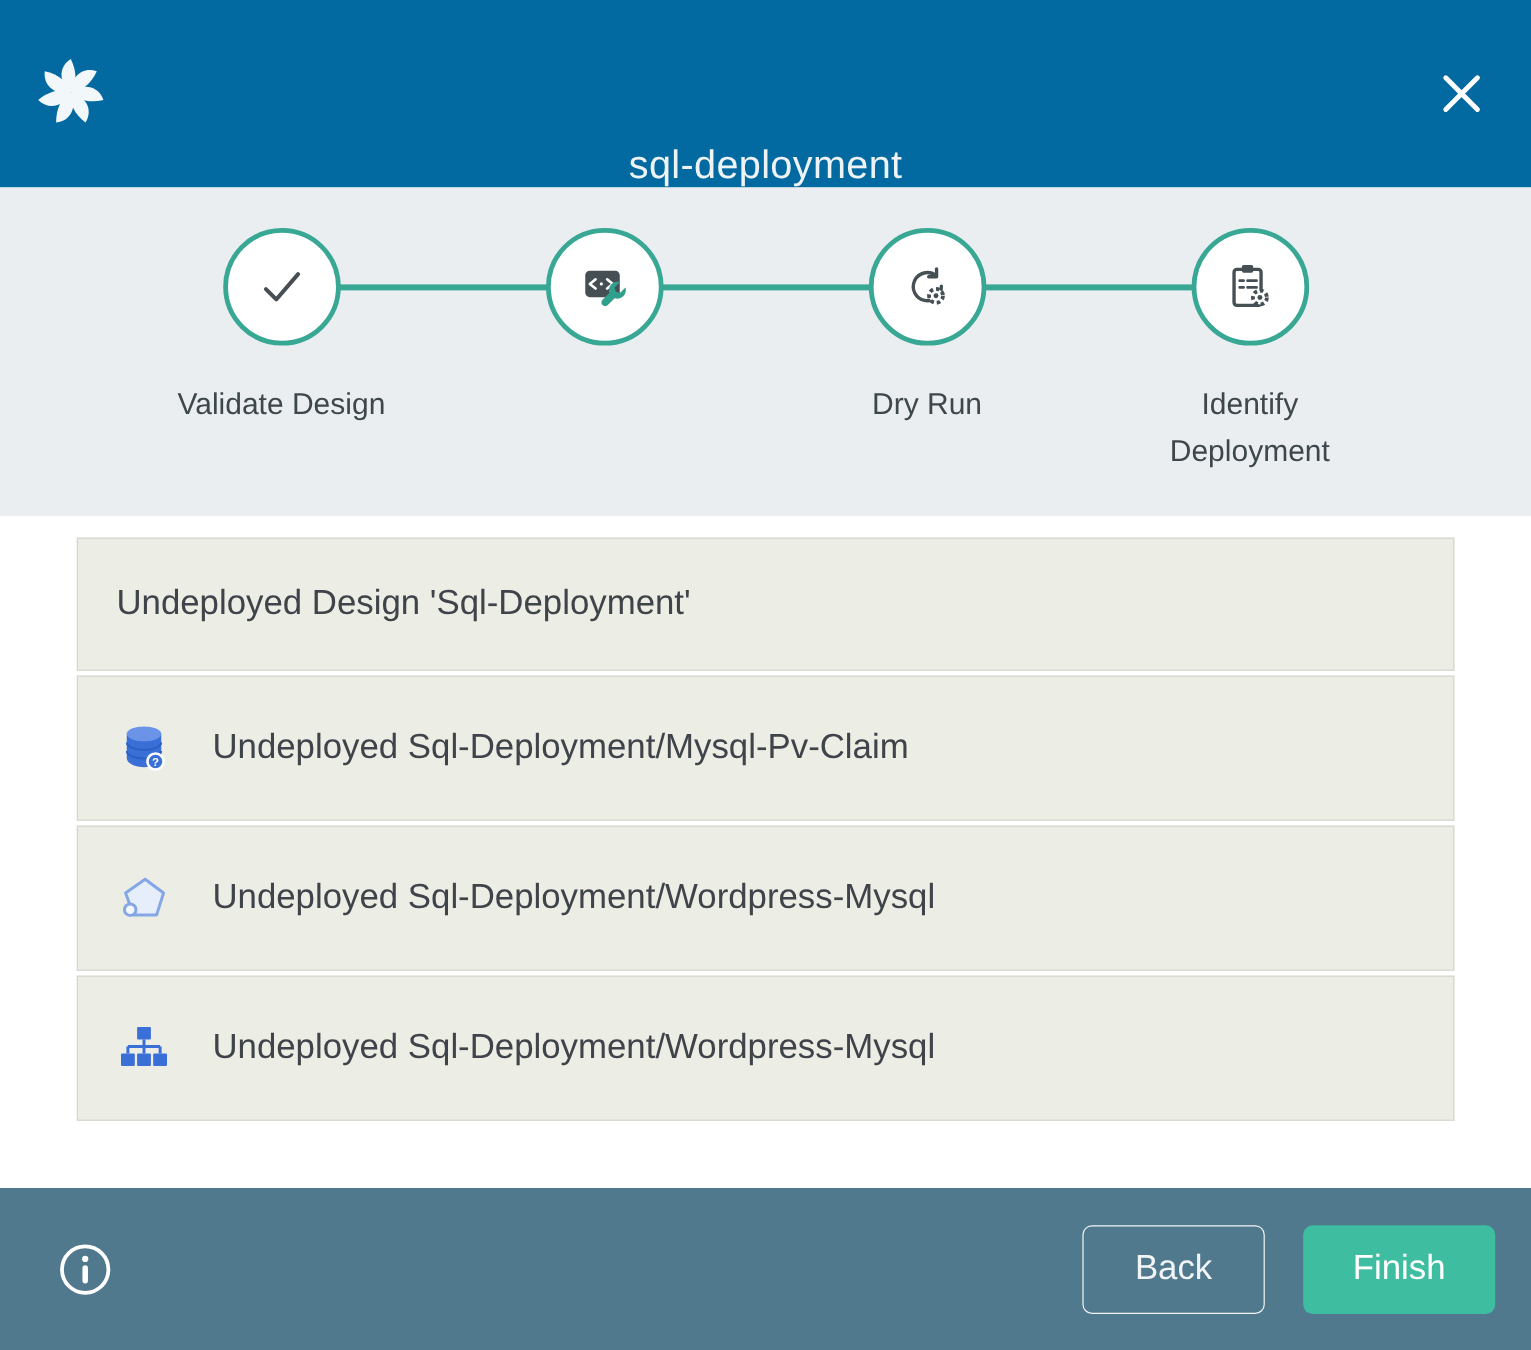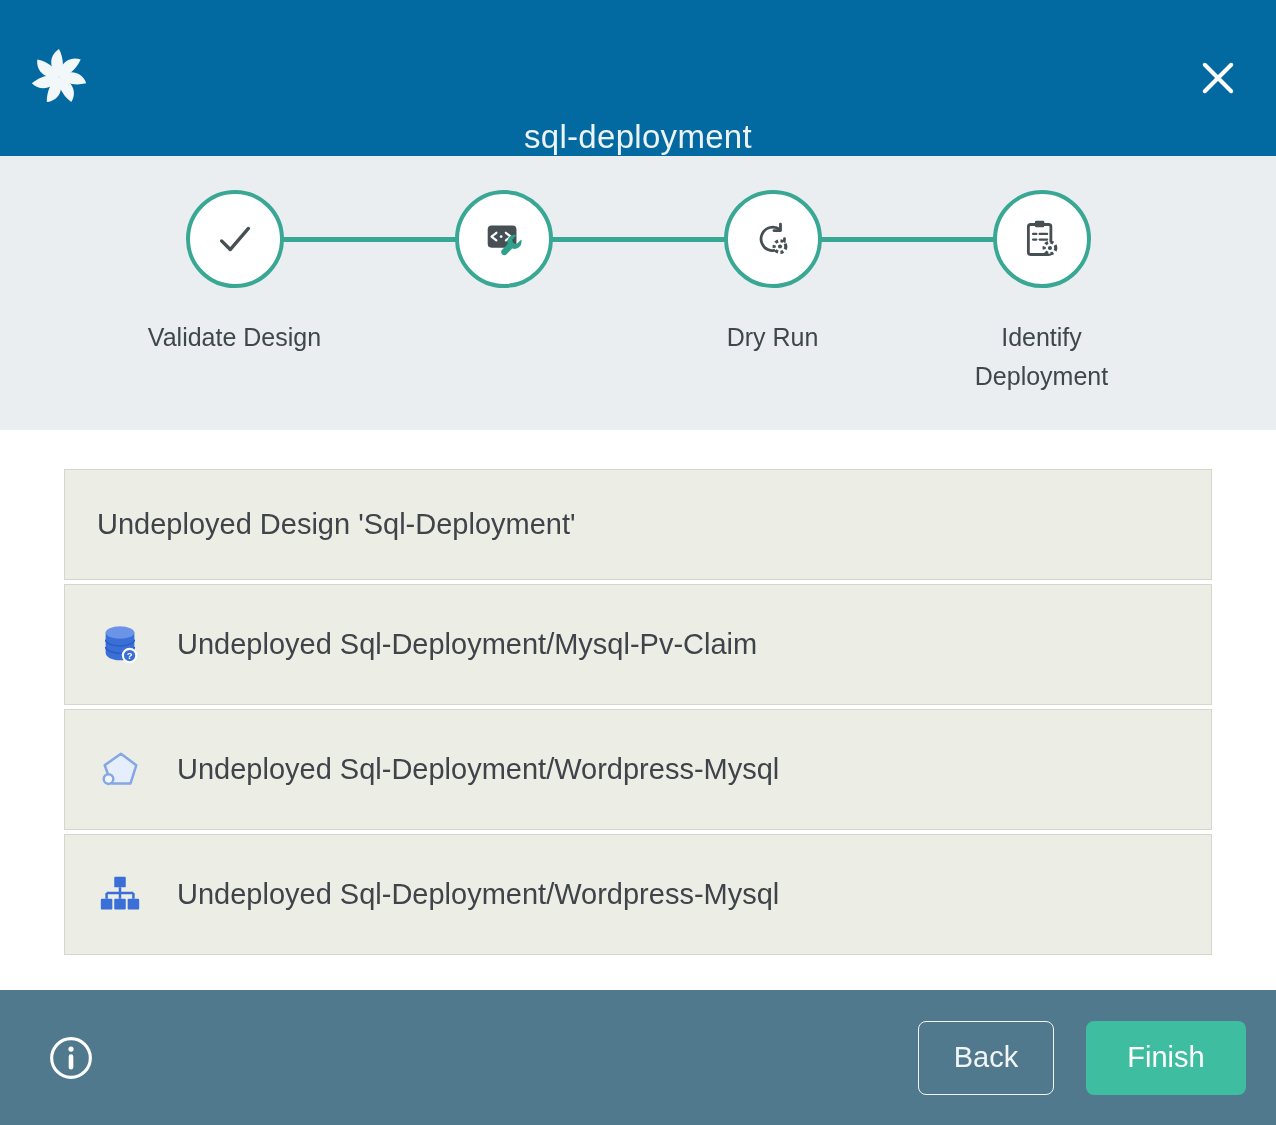--- a/index.html
+++ b/index.html
@@ -15,30 +15,30 @@
   
   .stepper{height:274px;min-height:274px;background:#eaeef0;display:flex;padding:0 100px;box-sizing:border-box;}
   .step{flex:1;position:relative;display:flex;flex-direction:column;align-items:center;padding-top:34px;}
   .step:not(:first-child)::before{content:"";position:absolute;top:81px;right:50%;width:100%;height:5px;background:#38a794;}
   .circle{width:90px;height:90px;border-radius:50%;border:4px solid #38a794;background:#fff;display:flex;align-items:center;justify-content:center;position:relative;z-index:1;cursor:pointer;}
   .step.current .circle{background:#c3ced5;}
   .step-label{margin-top:30px;font-size:25px;color:#3e474c;text-align:center;line-height:1.55;max-width:195px;}
 
   
   .content{flex:1;background:#fff;}
-  .list{margin:39px 64px 0;display:flex;flex-direction:column;gap:4px;}
+  .list{margin:18px 64px 0;display:flex;flex-direction:column;gap:4px;}
   .row{background:#ecede4;border:1px solid #d5d6cd;display:flex;align-items:center;padding:0 32px;font-size:29px;color:#3f444a;min-height:121px;box-sizing:border-box;}
   .row.header-row{min-height:111px;}
   .row-icon{width:46px;height:46px;margin-right:34px;flex:none;display:flex;}
 
   
   .footer{height:135px;min-height:135px;background:#51798e;display:flex;align-items:center;padding:0 30px 0 48px;box-sizing:border-box;}
   .info-btn{background:none;border:none;padding:0;width:46px;height:46px;cursor:pointer;display:flex;}
   .btn{height:74px;border-radius:8px;font-size:29px;font-family:inherit;cursor:pointer;display:flex;align-items:center;justify-content:center;}
-  .btn-back{margin-left:auto;width:136px;background:transparent;border:1.5px solid #f2f5f6;color:#f2f5f6;}
+  .btn-back{margin-left:auto;width:152px;background:transparent;border:1.5px solid #f2f5f6;color:#f2f5f6;}
   .btn-finish{margin-left:32px;width:160px;background:#3ebda0;border:none;color:#ffffff;}
 </style>
 </head>
 <body>
 
 <div class="app">
 
   <header class="header">
     <span class="logo">
       <svg viewBox="0 0 60 60" width="62" height="62">

